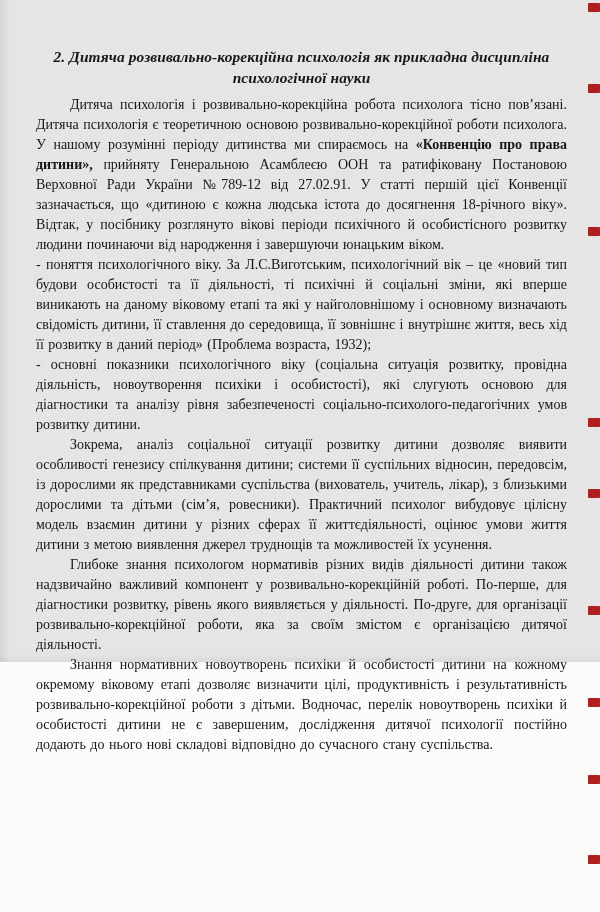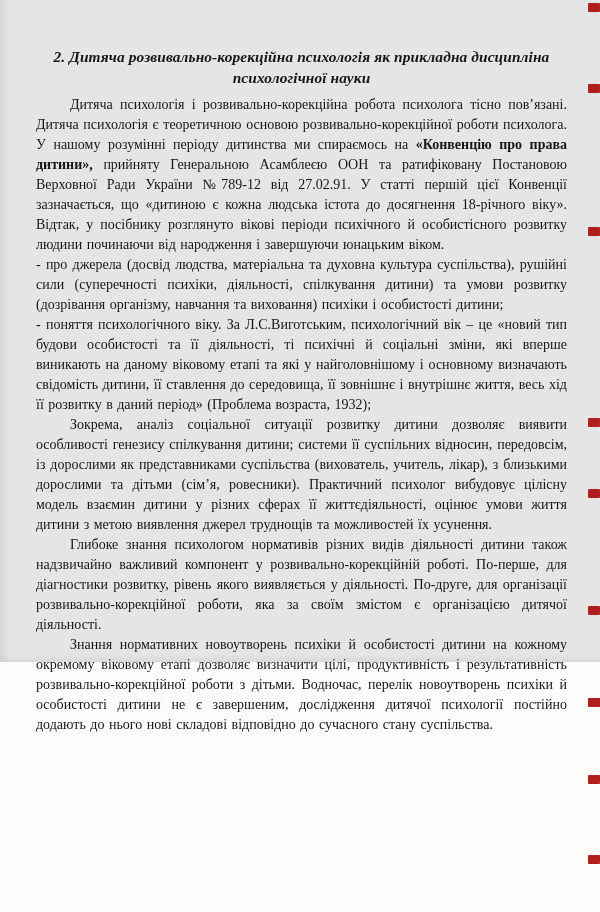--- a/index.html
+++ b/index.html
@@ -54,22 +54,22 @@
   }
 </style>
 </head>
 <body>
 
 <div class="page">
   <div class="content">
     <h2 class="title">2. Дитяча розвивально-корекційна психологія як прикладна дисципліна психологічної науки</h2>
     <div class="bodytext">
       <p class="indent"><span>Дитяча психологія і розвивально-корекційна робота психолога тісно пов’язані. Дитяча психологія є теоретичною основою розвивально-корекційної роботи психолога. У нашому розумінні періоду дитинства ми спираємось на </span><span class="b">«Конвенцію про права дитини»,</span><span> прийняту Генеральною Асамблеєю ООН та ратифіковану Постановою Верховної Ради України №789-12 від 27.02.91. У статті першій цієї Конвенції зазначається, що «дитиною є кожна людська істота до досягнення 18-річного віку». Відтак, у посібнику розглянуто вікові періоди психічного й особистісного розвитку людини починаючи від народження і завершуючи юнацьким віком.</span></p>
-      <p>- про джерела (досвід людства, матеріальна та духовна культура суспільства), рушійні сили (суперечності психіки, діяльності, спілкування дитини) та умови розвитку (дозрівання організму, навчання та виховання) психіки і особистості дитини;</p>
       <p>- поняття психологічного віку.  За Л.С.Виготським, психологічний вік – це «новий тип будови особистості та її діяльності, ті психічні й соціальні зміни, які вперше виникають на даному  віковому етапі та які у найголовнішому і основному визначають свідомість дитини, її ставлення до середовища, її зовнішнє і внутрішнє життя, весь хід її розвитку в даний період» (Проблема возраста, 1932);</p>
+      <p>- основні показники психологічного віку (соціальна  ситуація розвитку, провідна діяльність, новоутворення психіки і особистості), які слугують основою для діагностики та аналізу рівня забезпеченості соціально-психолого-педагогічних умов розвитку дитини.</p>
       <p class="indent">Зокрема, аналіз соціальної ситуації розвитку дитини  дозволяє виявити особливості генезису спілкування дитини; системи її суспільних відносин, передовсім, із дорослими як представниками суспільства (вихователь, учитель, лікар), з близькими дорослими та дітьми (сім’я, ровесники). Практичний психолог вибудовує  цілісну модель взаємин дитини у різних сферах її життєдіяльності, оцінює умови життя дитини з метою  виявлення джерел труднощів та можливостей їх усунення.</p>
       <p class="indent">Глибоке знання психологом нормативів різних видів діяльності дитини також надзвичайно важливий компонент у розвивально-корекційній  роботі. По-перше, для діагностики розвитку,  рівень якого виявляється у діяльності. По-друге, для організації розвивально-корекційної роботи, яка за своїм змістом  є організацією дитячої діяльності.</p>
       <p class="indent">Знання  нормативних новоутворень психіки й особистості дитини на кожному окремому  віковому етапі дозволяє  визначити цілі, продуктивність і результативність розвивально-корекційної роботи з дітьми. Водночас, перелік новоутворень психіки й особистості дитини не є завершеним, дослідження дитячої психології постійно додають до нього нові складові відповідно до  сучасного стану суспільства.</p>
     </div>
   </div>
   <div>
       <div class="edge-mark" style="top: 3px; background: rgb(176, 30, 30);"></div>
       <div class="edge-mark" style="top: 84px; background: rgb(176, 30, 30);"></div>
       <div class="edge-mark" style="top: 227px; background: rgb(176, 30, 30);"></div>
       <div class="edge-mark" style="top: 418px; background: rgb(176, 30, 30);"></div>

